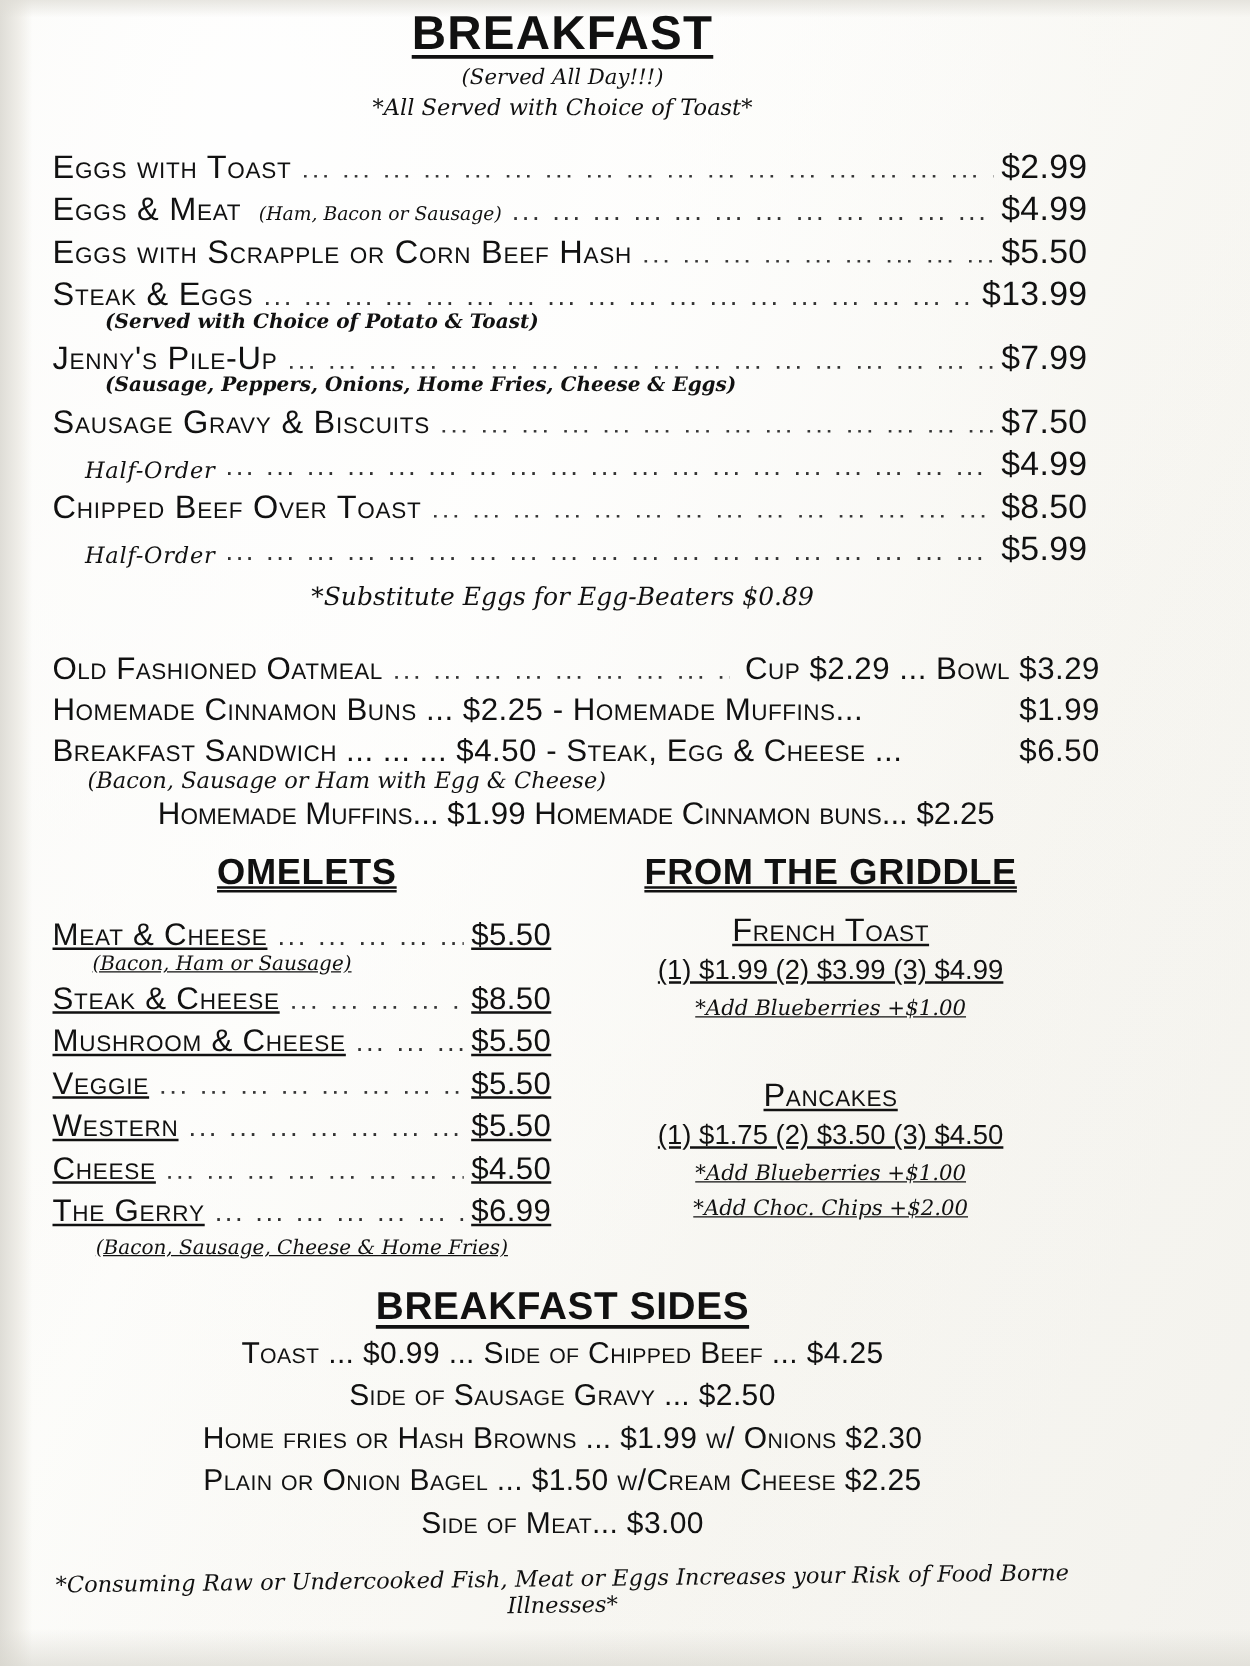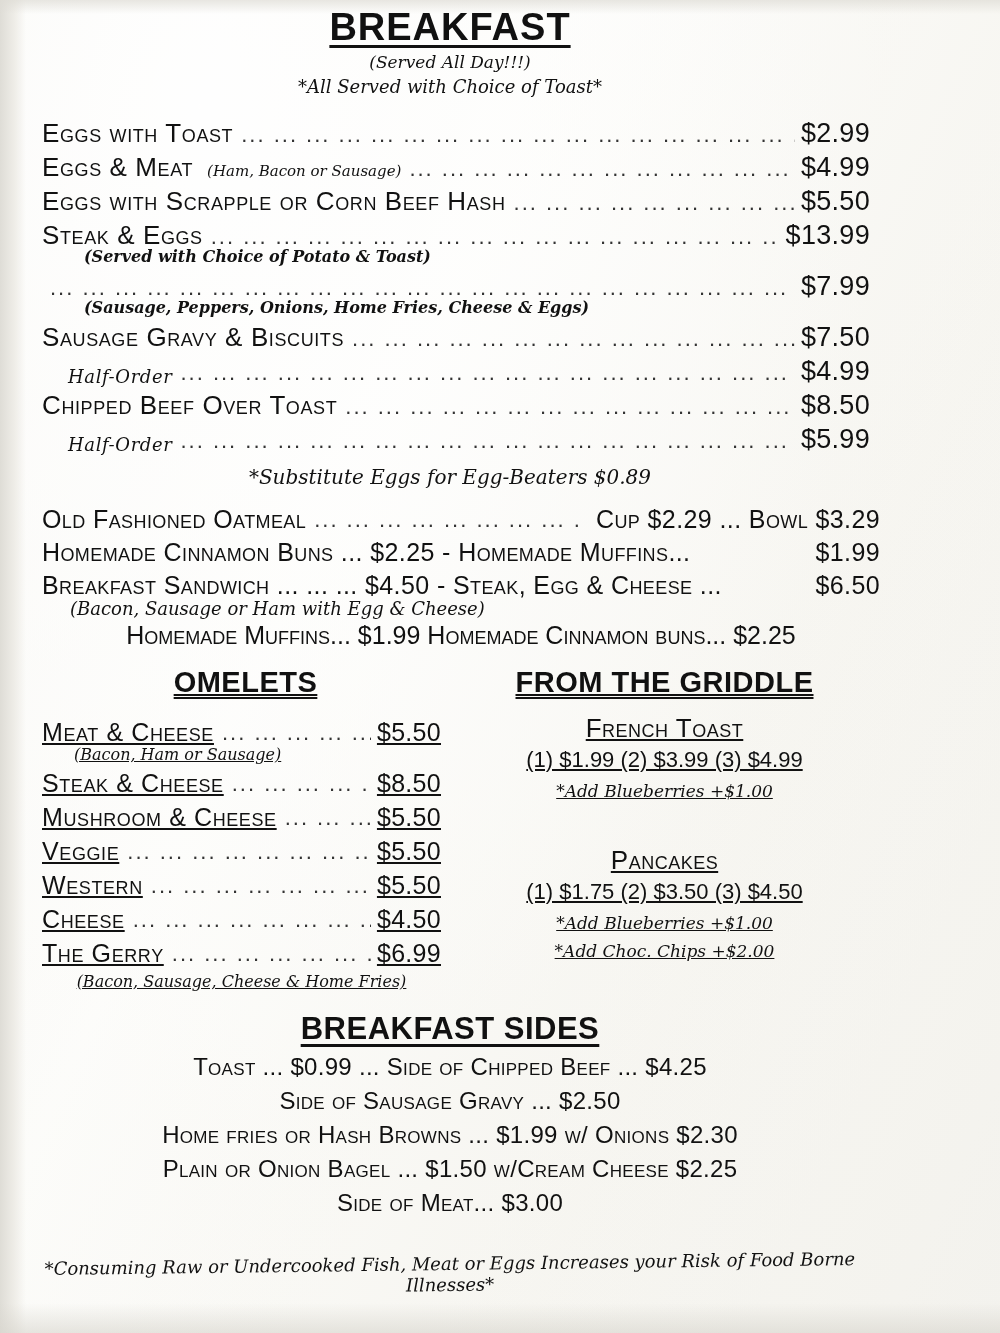--- a/index.html
+++ b/index.html
@@ -141,21 +141,21 @@
     text-align: center;
     font-family: "DejaVu Serif", serif;
     font-style: italic;
     font-size: 20px;
     margin-top: 10px;
   }
 
   
   .combo {
     padding: 0 20px 0 42px;
-    margin-top: 12px;
+    margin-top: 28px;
   }
   .combo .cline {
     display: flex;
     align-items: flex-end;
     font-family: "Liberation Sans", sans-serif;
     font-variant: small-caps;
     font-size: 25px;
     letter-spacing: .4px;
     min-height: 33px;
     white-space: nowrap;
@@ -309,20 +309,21 @@
     </div>
 
     <div class="row">
       <span class="name">Steak &amp; Eggs</span>
       <span class="leader">... ... ... ... ... ... ... ... ... ... ... ... ... ... ... ... ... ... ... ... ... ... ... ... ... ... ... ... ... ... ... ... ...</span>
       <span class="price">$13.99</span>
     </div>
     <div class="subline">(Served with Choice of Potato &amp; Toast)</div>
 
     <div class="row">
+      <span class="name">Jenny's Pile-Up</span>
       <span class="leader">... ... ... ... ... ... ... ... ... ... ... ... ... ... ... ... ... ... ... ... ... ... ... ... ... ... ... ... ... ... ... ... ...</span>
       <span class="price">$7.99</span>
     </div>
     <div class="subline">(Sausage, Peppers, Onions, Home Fries, Cheese &amp; Eggs)</div>
 
     <div class="row">
       <span class="name">Sausage Gravy &amp; Biscuits</span>
       <span class="leader">... ... ... ... ... ... ... ... ... ... ... ... ... ... ... ... ... ... ... ... ... ... ... ... ... ... ... ... ... ... ... ... ...</span>
       <span class="price">$7.50</span>
     </div>

